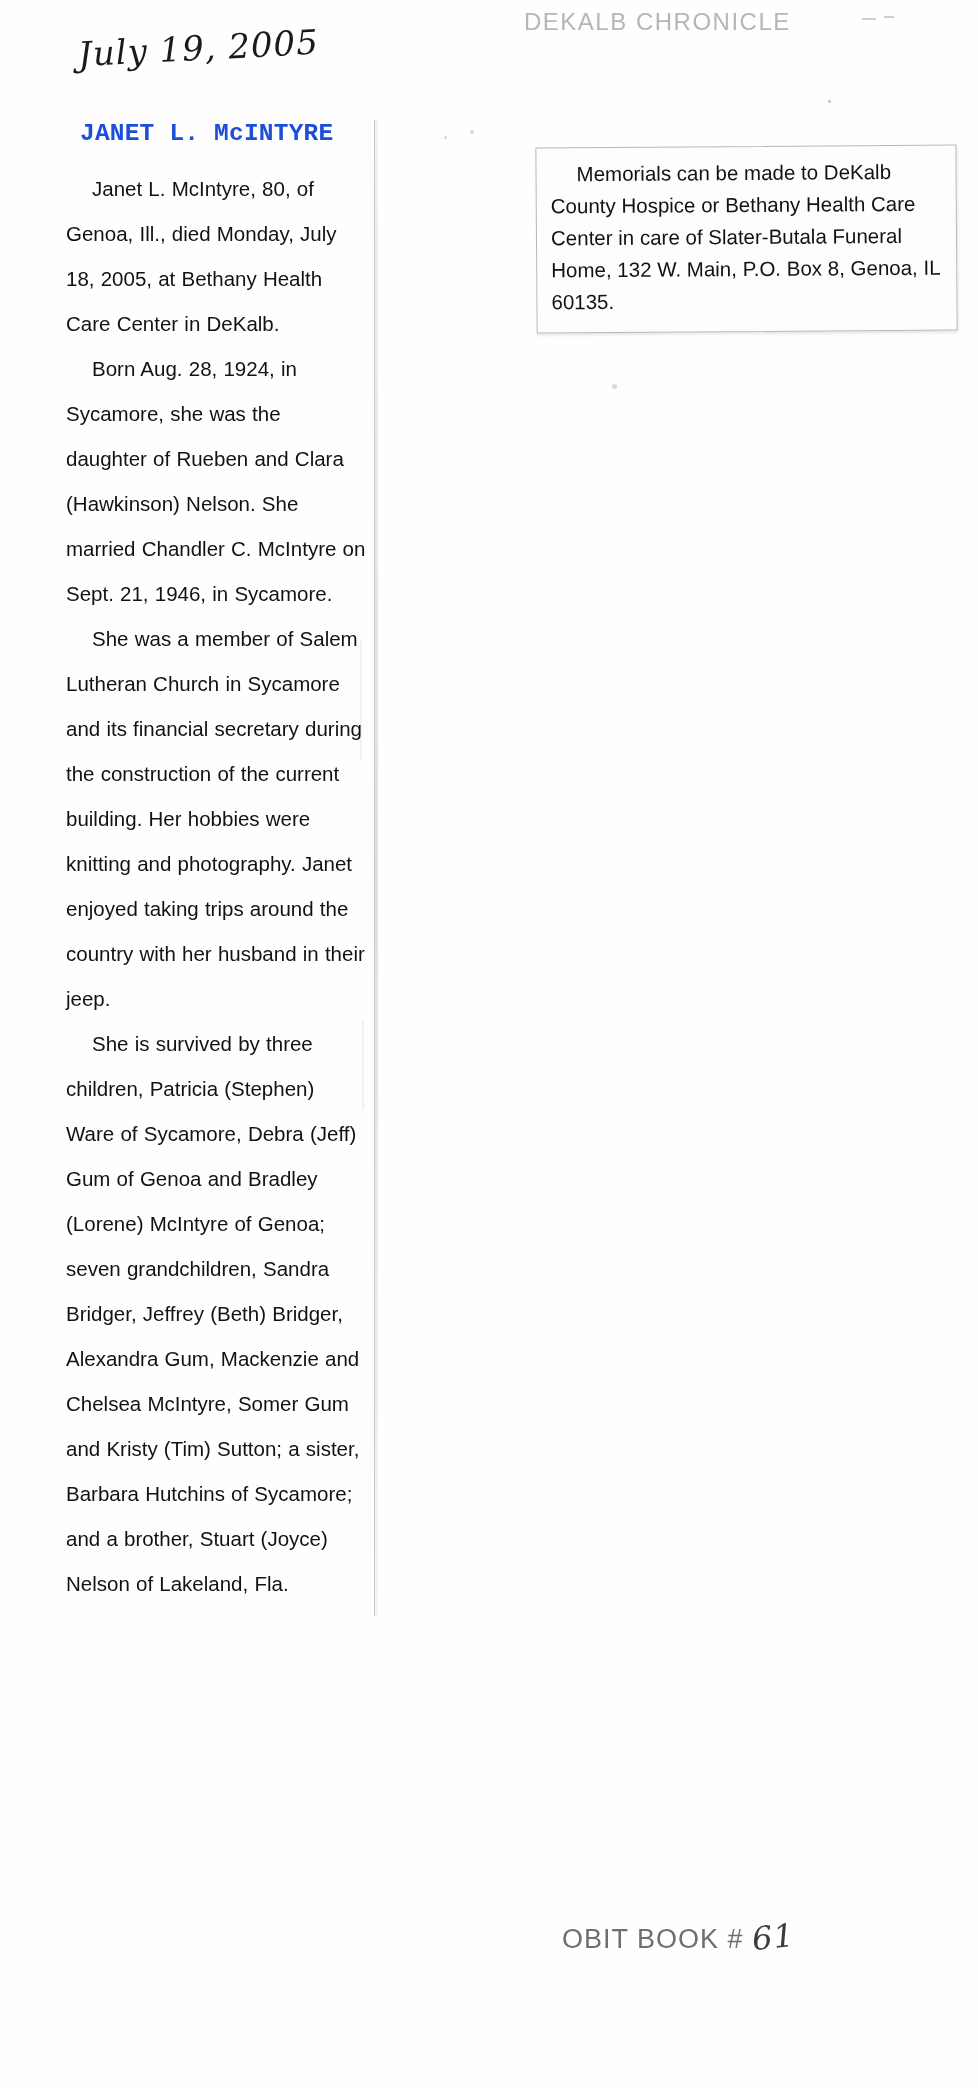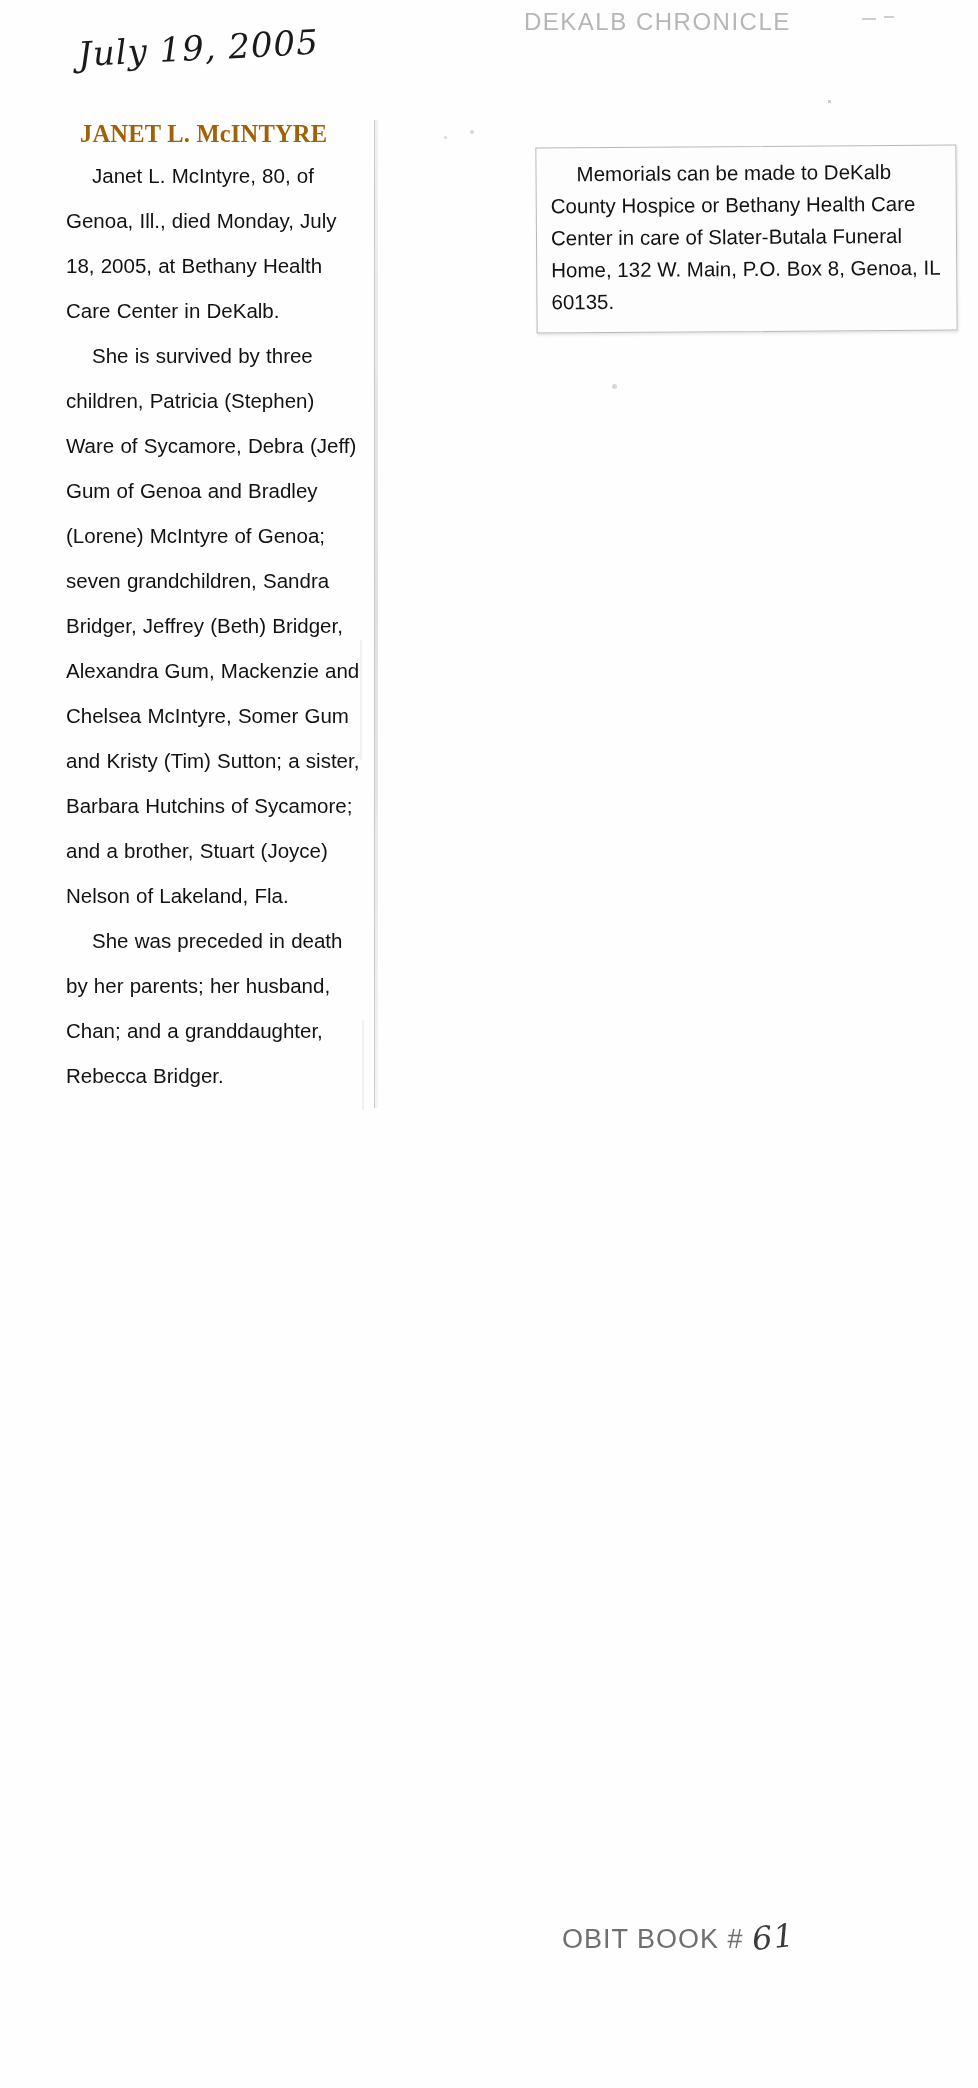--- a/index.html
+++ b/index.html
@@ -65,26 +65,26 @@
     content: "";
     position: absolute;
     right: -4px;
     top: 0;
     bottom: 0;
     width: 3px;
     background: linear-gradient(to bottom, rgba(0,0,0,0.05), rgba(0,0,0,0.12), rgba(0,0,0,0.04));
   }
 
   .obit-headline {
-    font-family: Liberation Serif, serif;
+    font-family: Liberation Mono, monospace;
     font-weight: bold;
     font-size: 24.5px;
     letter-spacing: 0.2px;
-    margin: 0 0 5px 14px;
-    color: #a16207;
+    margin: 0 0 19px 14px;
+    color: #1d4ed8;
   }
 
   .obit-body p {
     margin: 0;
     font-size: 20.5px;
     line-height: 45px;
     text-indent: 26px;
     color: #121212;
     word-spacing: 0.5px;
   }
@@ -151,22 +151,23 @@
   <div class="masthead-stamp">DEKALB CHRONICLE</div>
   <div class="stamp-speck" style="left:862px; top:18px; width:14px; height:2px;"></div>
   <div class="stamp-speck" style="left:884px; top:16px; width:10px; height:2px;"></div>
   <div class="stamp-speck" style="left:828px; top:100px; width:3px; height:3px;"></div>
 
   <div class="clipping">
     <h1 class="obit-headline">JANET L. McINTYRE</h1>
 
     <div class="obit-body">
       <p>Janet L. McIntyre, 80, of Genoa, Ill., died Monday, July 18, 2005, at Bethany Health Care Center in DeKalb.</p>
+      <p>Born Aug. 28, 1924, in Sycamore, she was the daughter of Rueben and Clara (Hawkinson) Nelson. She married Chandler C. McIntyre on Sept. 21, 1946, in Sycamore.</p>
+      <p>She was a member of Salem Lutheran Church in Sycamore and its financial secretary during the construction of the current building. Her hobbies were knitting and photography. Janet enjoyed taking trips around the country with her husband in their jeep.</p>
       <p>She is survived by three children, Patricia (Stephen) Ware of Sycamore, Debra (Jeff) Gum of Genoa and Bradley (Lorene) McIntyre of Genoa; seven grandchildren, Sandra Bridger, Jeffrey (Beth) Bridger, Alexandra Gum, Mackenzie and Chelsea McIntyre, Somer Gum and Kristy (Tim) Sutton; a sister, Barbara Hutchins of Sycamore; and a brother, Stuart (Joyce) Nelson of Lakeland, Fla.</p>
-      <p>She was preceded in death by her parents; her husband, Chan; and a granddaughter, Rebecca Bridger.</p>
     </div>
   </div>
 
   <div class="memorial-clip">
     <p>Memorials can be made to DeKalb County Hospice or Bethany Health Care Center in care of Slater-Butala Funeral Home, 132 W. Main, P.O. Box 8, Genoa, IL 60135.</p>
   </div>
 
   <div class="obit-book">
     <span>OBIT BOOK #</span><span class="obit-book-number">61</span>
   </div>

